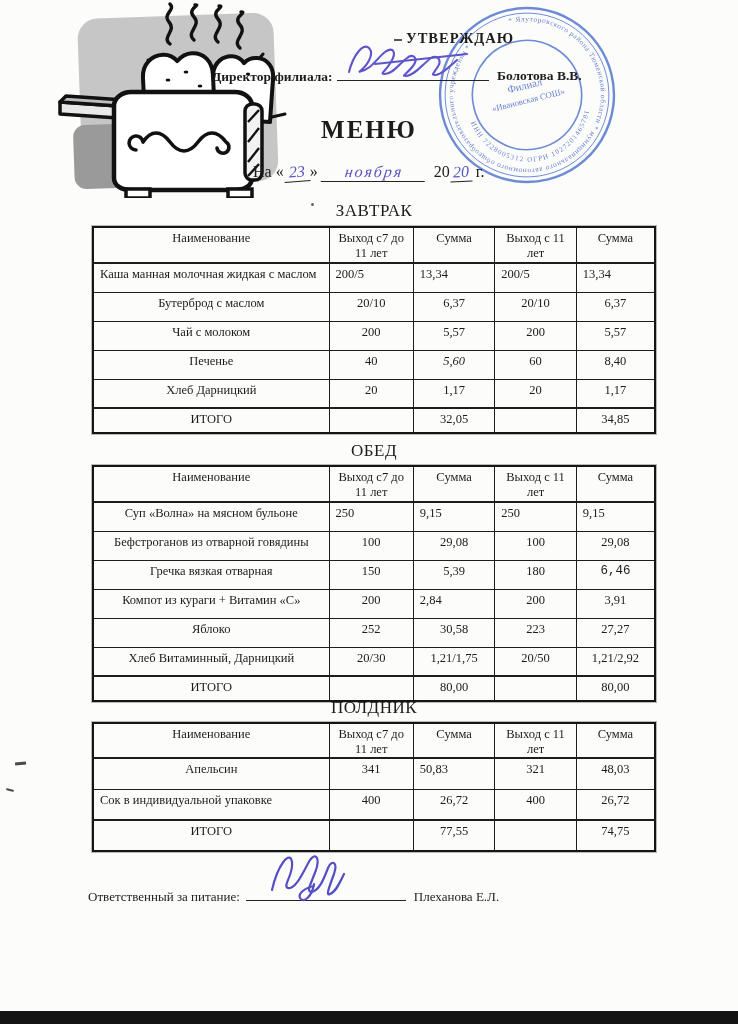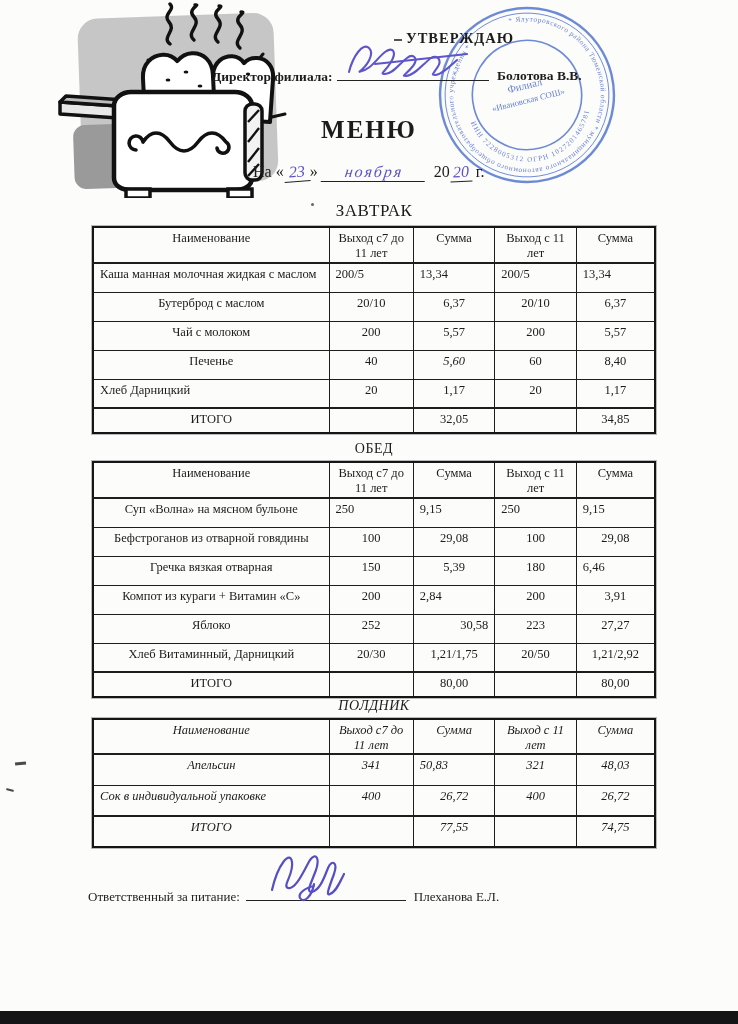--- a/index.html
+++ b/index.html
@@ -20,22 +20,22 @@
   .menu-title{position:absolute;left:0;top:116px;width:738px;text-align:center;font-size:25px;font-weight:bold;letter-spacing:2px;}
   .date-line{position:absolute;left:253px;top:163px;font-size:16px;white-space:nowrap;}
   .hw{font-style:italic;color:#5a53c6;display:inline-block;}
   .u-day{border-bottom:1.2px solid #222;min-width:26px;text-align:center;transform:rotate(-4deg);}
   .u-month{border-bottom:1.2px solid #222;min-width:104px;text-align:center;letter-spacing:2px;transform:skewX(-8deg);margin:0 4px;}
   .u-year{border-bottom:1.2px solid #222;min-width:22px;text-align:center;transform:rotate(-3deg);}
   
   .section{position:absolute;left:92px;width:564px;}
   .sec-breakfast{top:201px;}
   .sec-lunch{top:441px;}
-  .sec-snack{top:698px;font-style:italic;}
-  .caption{width:100%;text-align:center;font-size:14px;letter-spacing:.5px;margin-bottom:4px;}
+  .sec-snack{top:698px;}
+  .caption{width:100%;text-align:center;font-size:17px;letter-spacing:.5px;margin-bottom:4px;}
   .sec-breakfast .caption{font-size:17px;margin-bottom:5px;}
   table.menu-table{border-collapse:collapse;width:564px;table-layout:fixed;
     border:2.4px solid #151515;box-shadow:0 0 0 1px #b9b9b9;}
   .menu-table th,.menu-table td{
     border:1.5px solid #1d1d1d;font-size:12.5px;font-weight:normal;
     padding:3px 6px 0 6px;vertical-align:top;overflow:hidden;}
   .menu-table thead th{text-align:center;border-bottom-width:2.2px;}
   .menu-table .total-row td{border-top-width:2px;text-align:center;}
   .t0 thead tr{height:36px;} .t0 tbody tr{height:29px;} .t0 .total-row{height:25px;}
   .t1 thead tr{height:36px;} .t1 tbody tr{height:29px;} .t1 .total-row{height:25px;}
@@ -202,21 +202,21 @@
               <td style="text-align: center;">5,57</td>
             </tr>
             <tr>
               <td style="text-align: center;">Печенье</td>
               <td style="text-align: center;">40</td>
               <td style="text-align: center; font-style: italic;">5,60</td>
               <td style="text-align: center;">60</td>
               <td style="text-align: center;">8,40</td>
             </tr>
             <tr>
-              <td style="text-align: left;">Хлеб Дарницкий</td>
+              <td style="text-align: center;">Хлеб Дарницкий</td>
               <td style="text-align: center;">20</td>
               <td style="text-align: center;">1,17</td>
               <td style="text-align: center;">20</td>
               <td style="text-align: center;">1,17</td>
             </tr>
             <tr class="total-row">
               <td>ИТОГО</td>
               <td></td>
               <td>32,05</td>
               <td></td>
@@ -260,33 +260,33 @@
               <td style="text-align: center;">100</td>
               <td style="text-align: center;">29,08</td>
               <td style="text-align: center;">100</td>
               <td style="text-align: center;">29,08</td>
             </tr>
             <tr>
               <td style="text-align: center;">Гречка вязкая отварная</td>
               <td style="text-align: center;">150</td>
               <td style="text-align: center;">5,39</td>
               <td style="text-align: center;">180</td>
-              <td style="text-align: left;">6,46</td>
+              <td style="text-align: center; font-family: Liberation Mono, monospace;">6,46</td>
             </tr>
             <tr>
               <td style="text-align: center;">Компот из кураги + Витамин «С»</td>
               <td style="text-align: center;">200</td>
               <td style="text-align: left;">2,84</td>
               <td style="text-align: center;">200</td>
               <td style="text-align: center;">3,91</td>
             </tr>
             <tr>
               <td style="text-align: center;">Яблоко</td>
               <td style="text-align: center;">252</td>
-              <td style="text-align: right;">30,58</td>
+              <td style="text-align: center;">30,58</td>
               <td style="text-align: center;">223</td>
               <td style="text-align: center;">27,27</td>
             </tr>
             <tr>
               <td style="text-align: center;">Хлеб Витаминный, Дарницкий</td>
               <td style="text-align: center;">20/30</td>
               <td style="text-align: center;">1,21/1,75</td>
               <td style="text-align: center;">20/50</td>
               <td style="text-align: center;">1,21/2,92</td>
             </tr>

